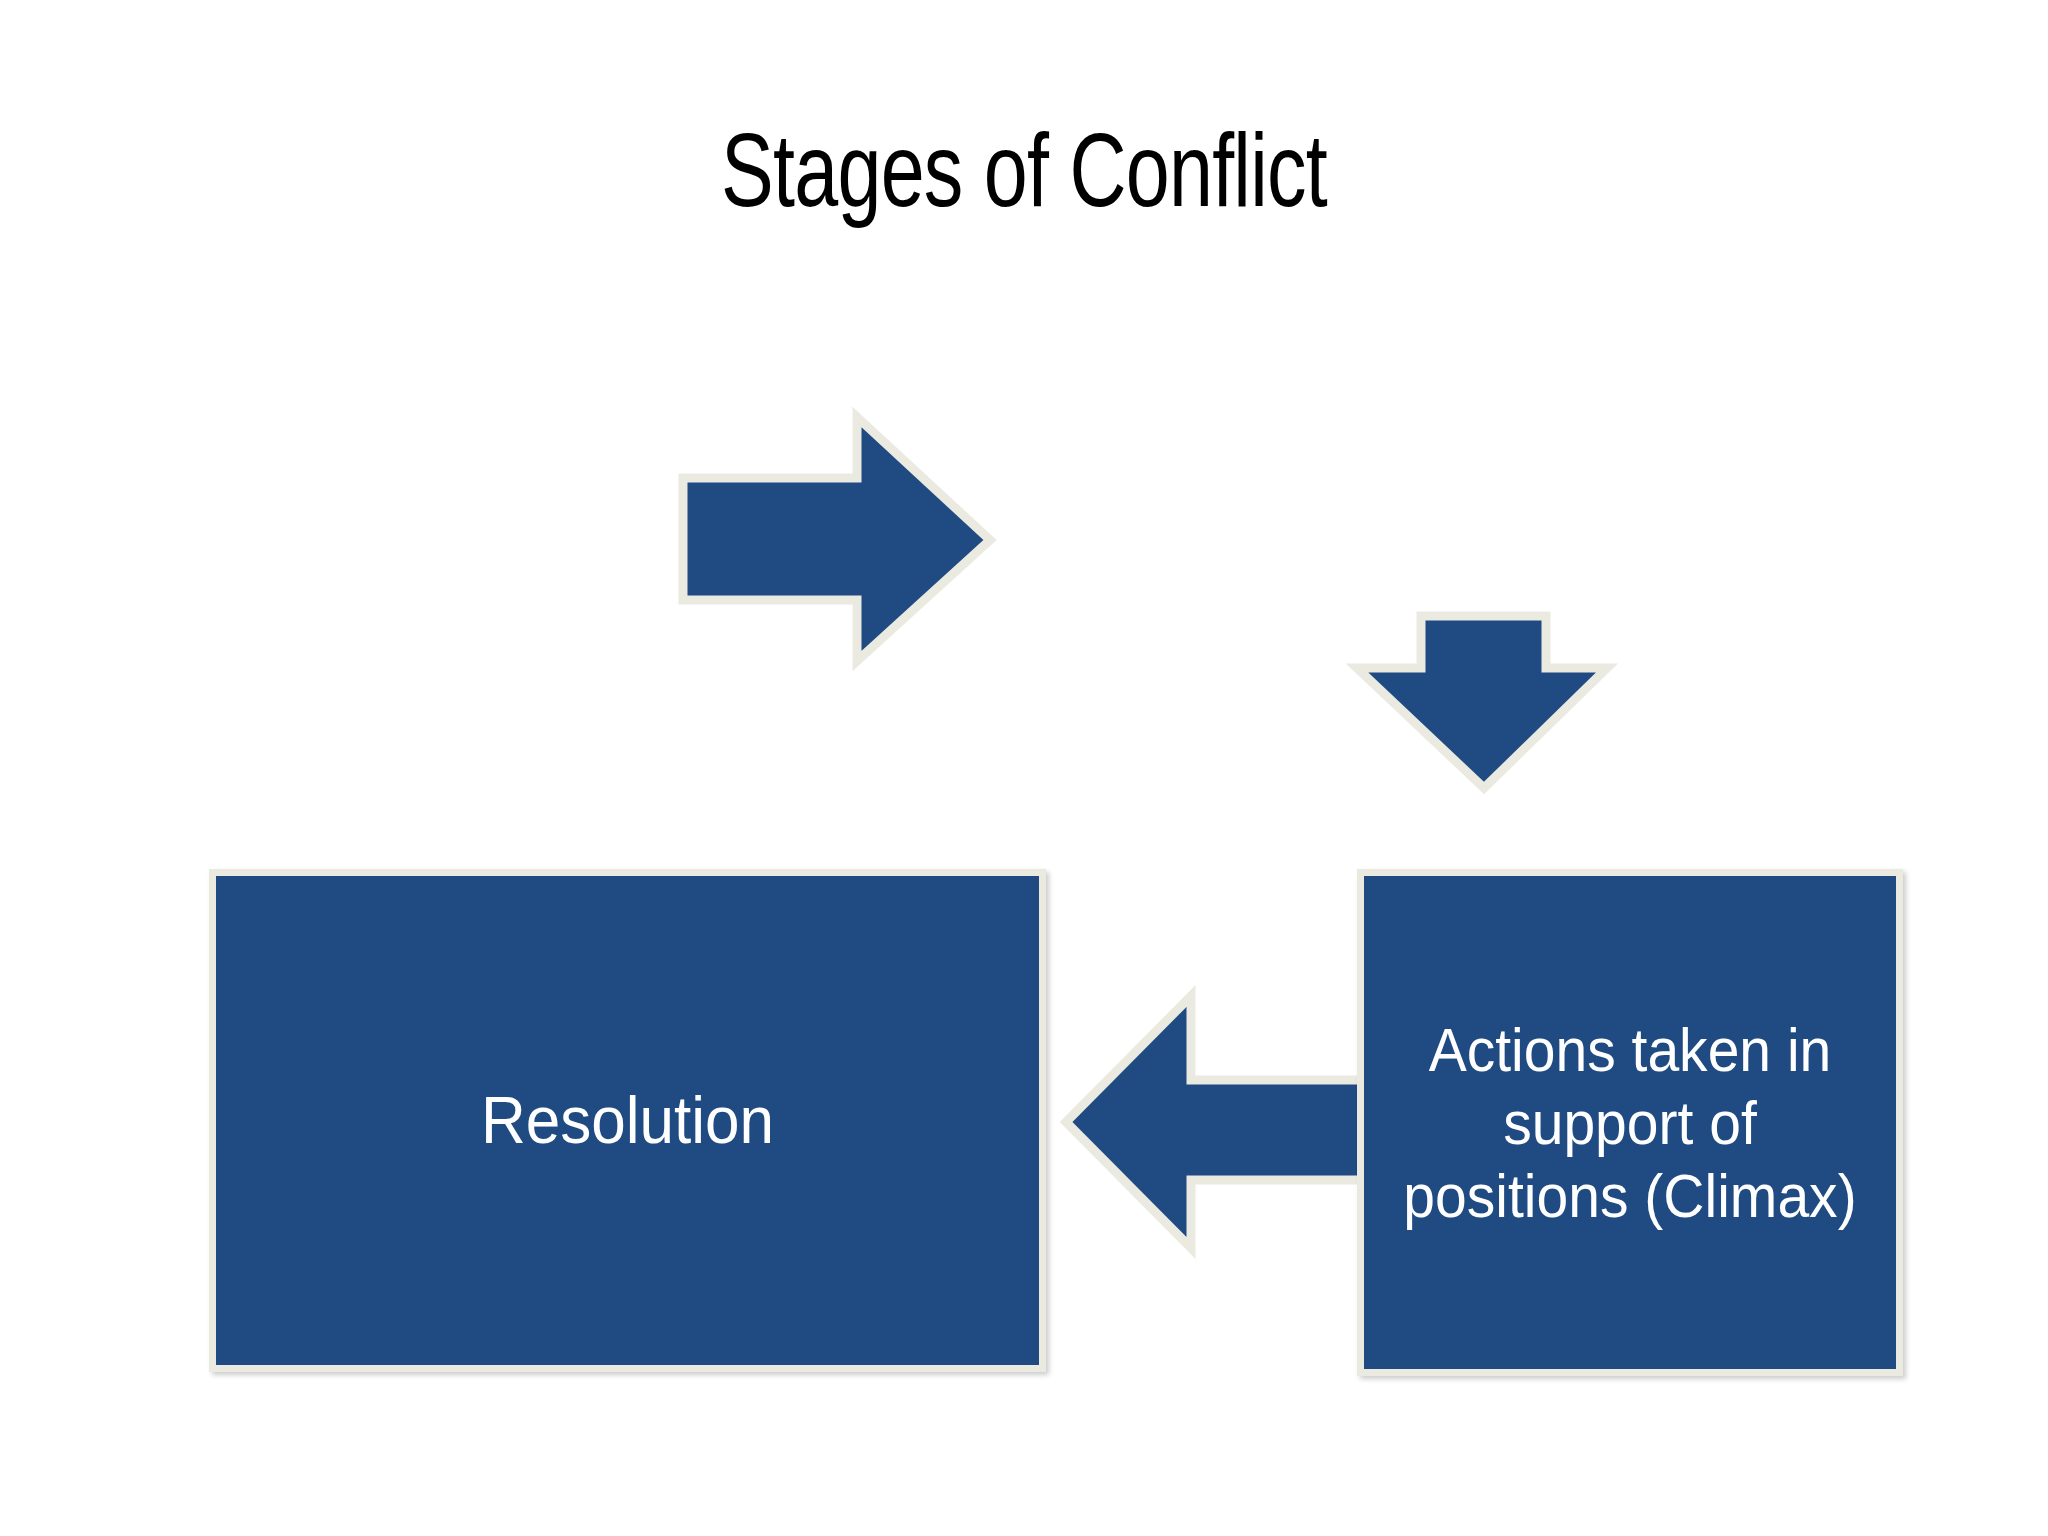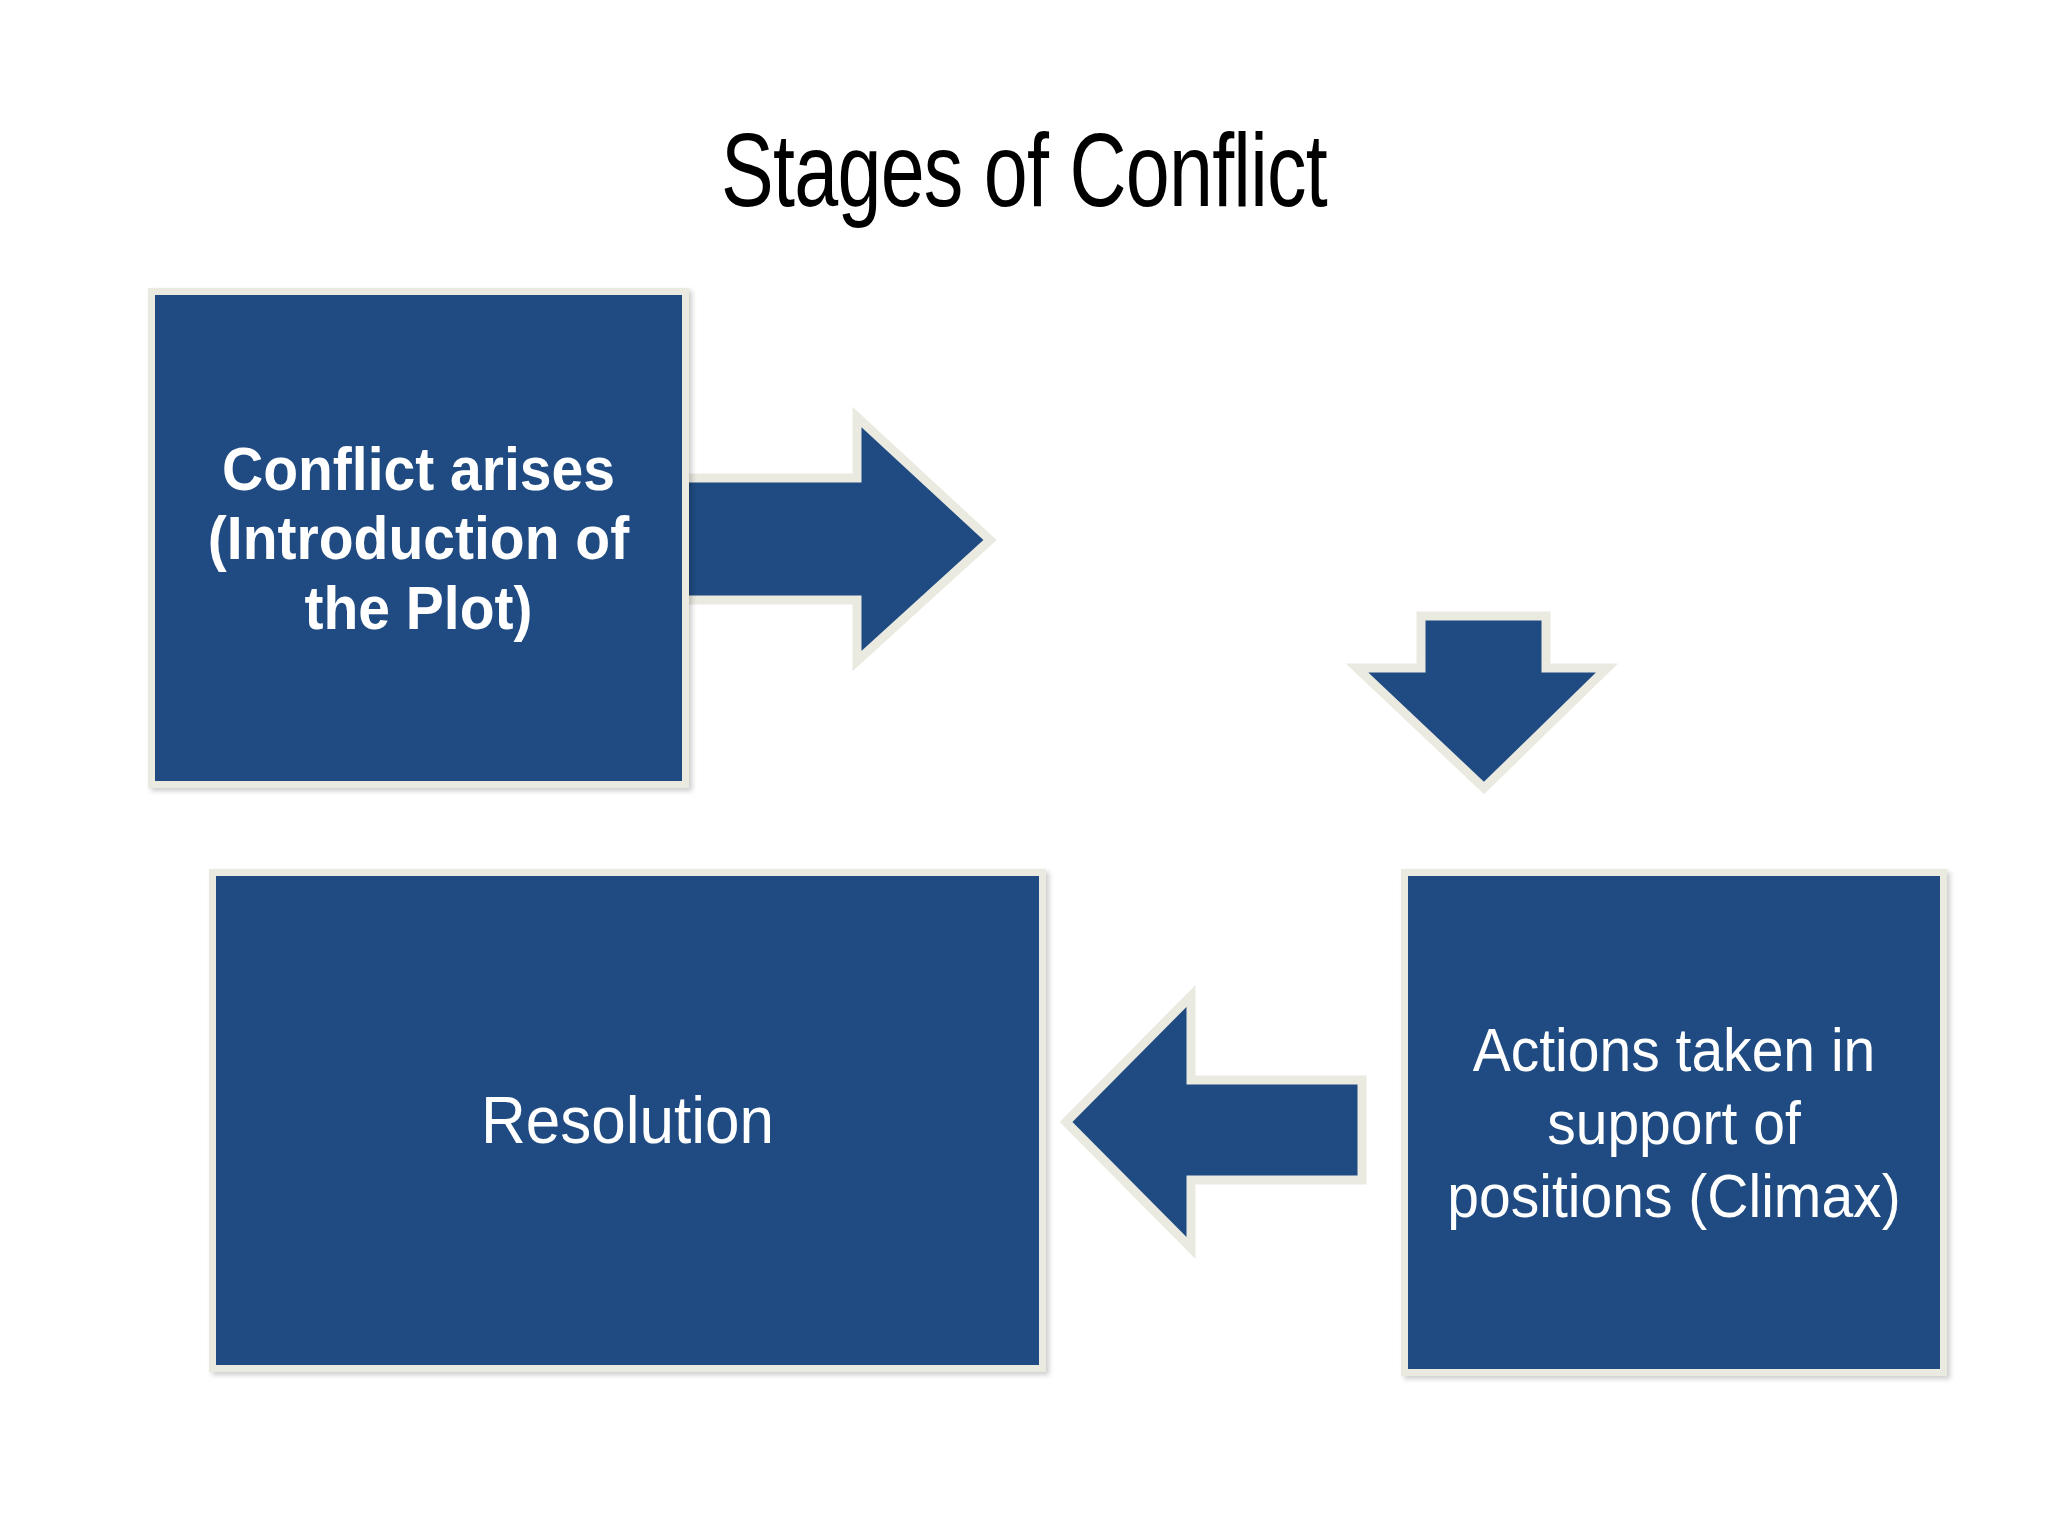--- a/index.html
+++ b/index.html
@@ -88,21 +88,20 @@
     transform: scaleX(0.86);
     padding: 0 8px;
   }
 
   
   #box-actions-taken {
     left: 1357px;
     top: 869px;
     width: 546px;
     height: 507px;
-    margin-left: 44px;
   }
   #box-actions-taken .label {
     font-weight: 400;
     font-size: 62px;
     line-height: 1.18;
     transform: scaleX(0.92);
   }
 
   
   #box-resolution {
@@ -143,23 +142,20 @@
 
   <svg id="arrow-layer" viewBox="0 0 2048 1536">
 
     <polygon class="arrow-path" points="683,478 857,478 857,417 990,540 857,661 857,600 683,600"></polygon>
 
     <polygon class="arrow-path" points="1421,616 1546,616 1546,668 1607,668 1484,788 1357,668 1421,668"></polygon>
 
     <polygon class="arrow-path" points="1362,1080 1191,1080 1191,996 1066,1122 1191,1248 1191,1180 1362,1180"></polygon>
   </svg>
 
-  <div id="box-conflict-arises" class="shape">
-    <div class="label">Conflict arises (Introduction of the Plot)</div>
-  </div>
 
 
   <div id="box-actions-taken" class="shape">
     <div class="label">Actions taken in support of positions (Climax)</div>
   </div>
 
   <div id="box-resolution" class="shape">
     <div class="label">Resolution</div>
   </div>
 

